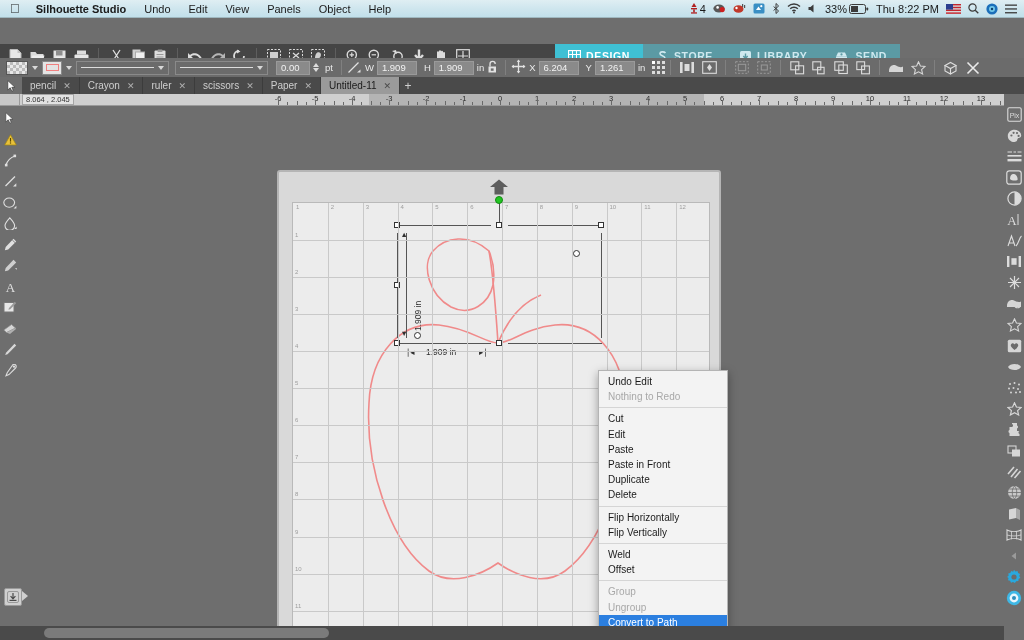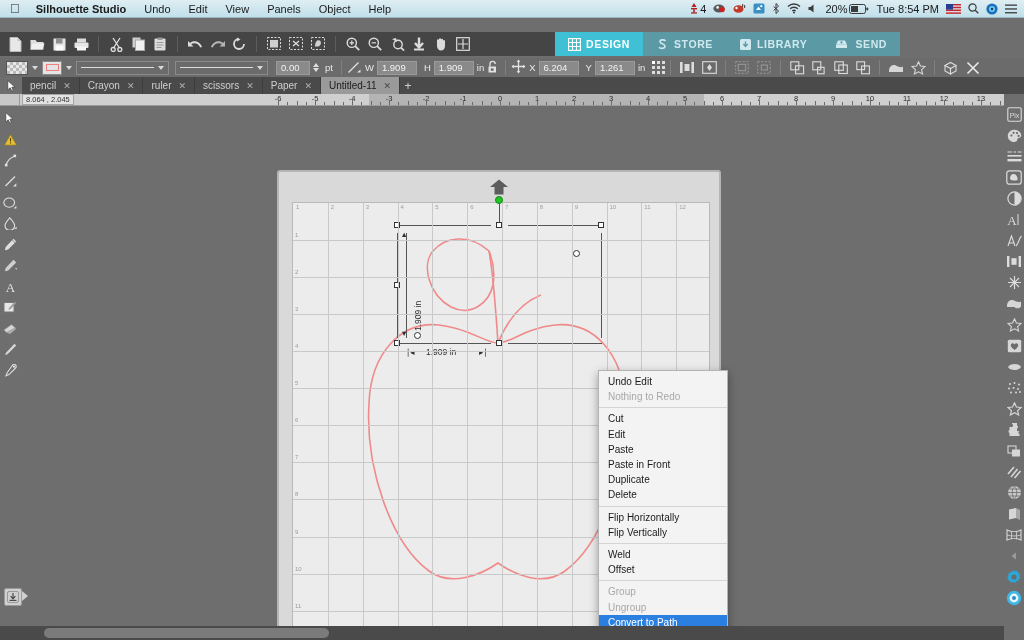--- a/index.html
+++ b/index.html
@@ -37,21 +37,21 @@
     background: linear-gradient(to bottom, #e6e6e6, #cfcfcf);
     border-bottom: 1px solid #a8a8a8;
     display: flex; align-items: center; justify-content: center;
     font-size: 10px; color: #3b3b3b;
   }
   .traffic { position: absolute; left: 7px; top: 4px; display: flex; gap: 5px; }
   .traffic i { width: 8px; height: 8px; border-radius: 50%; display: block; }
 
   
   .toolbar {
-    position: absolute; left: 0; top: 32px; width: 900px; height: 24px;
+    position: absolute; left: 0; top: 44px; width: 900px; height: 24px;
     background: #454545;
     display: flex; align-items: center;
   }
   .tb-group { display: flex; align-items: center; height: 24px; padding: 0 4px; }
   .tb-sep { width: 1px; height: 16px; background: #5e5e5e; margin: 0 2px; }
   .tb-btn {
     width: 22px; height: 20px; display: flex; align-items: center; justify-content: center;
     color: #d4d4d4;
   }
   .tb-btn svg { display: block; }
@@ -297,28 +297,28 @@
             <path d="M5.4 8 A2.3 2.3 0 0 1 8.6 8" stroke="#3b3b3b" stroke-width="1.4" fill="none"></path>
             <circle cx="7" cy="9.6" r="1" fill="#3b3b3b"></circle>
           </svg>
       </span>
       <span class="mi status-ic">
         <svg width="10" height="11" viewBox="0 0 10 11">
             <path d="M0.5 4 H2.5 L5.5 1.5 V9.5 L2.5 7 H0.5 Z" fill="#3b3b3b"></path>
           </svg>
       </span>
       <span class="mi">
-        <span>20%</span>
+        <span>33%</span>
         <svg width="20" height="10" viewBox="0 0 20 10">
             <rect x="0.5" y="0.5" width="16" height="9" rx="2" fill="none" stroke="#3b3b3b"></rect>
             <rect x="2" y="2" width="7" height="6" fill="#3b3b3b"></rect>
             <rect x="17.4" y="3.4" width="1.8" height="3.2" rx="0.8" fill="#3b3b3b"></rect>
           </svg>
       </span>
-      <span class="mi">Tue 8:54 PM</span>
+      <span class="mi">Thu 8:22 PM</span>
       <span class="mi status-ic">
         <svg width="15" height="10" viewBox="0 0 15 10">
             <rect width="15" height="10" fill="#d8d8d8"></rect>
             <rect y="0" width="15" height="1.4" fill="#c4252f"></rect>
             <rect y="2.8" width="15" height="1.4" fill="#c4252f"></rect>
             <rect y="5.6" width="15" height="1.4" fill="#c4252f"></rect>
             <rect y="8.4" width="15" height="1.4" fill="#c4252f"></rect>
             <rect width="7" height="5.6" fill="#2a3e8f"></rect>
           </svg>
       </span>

